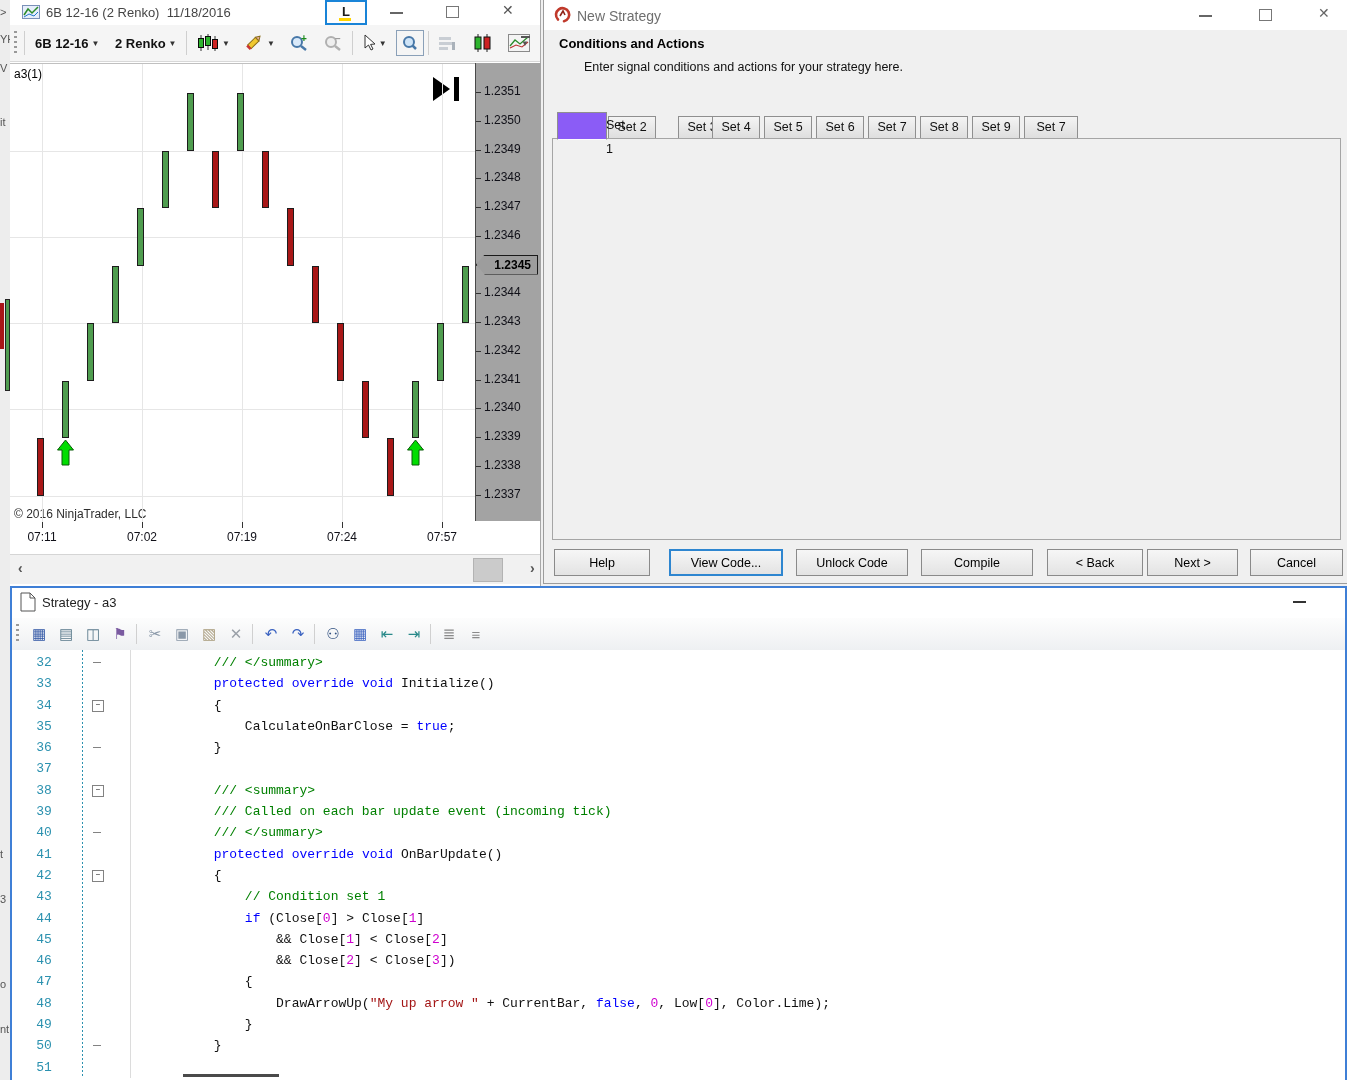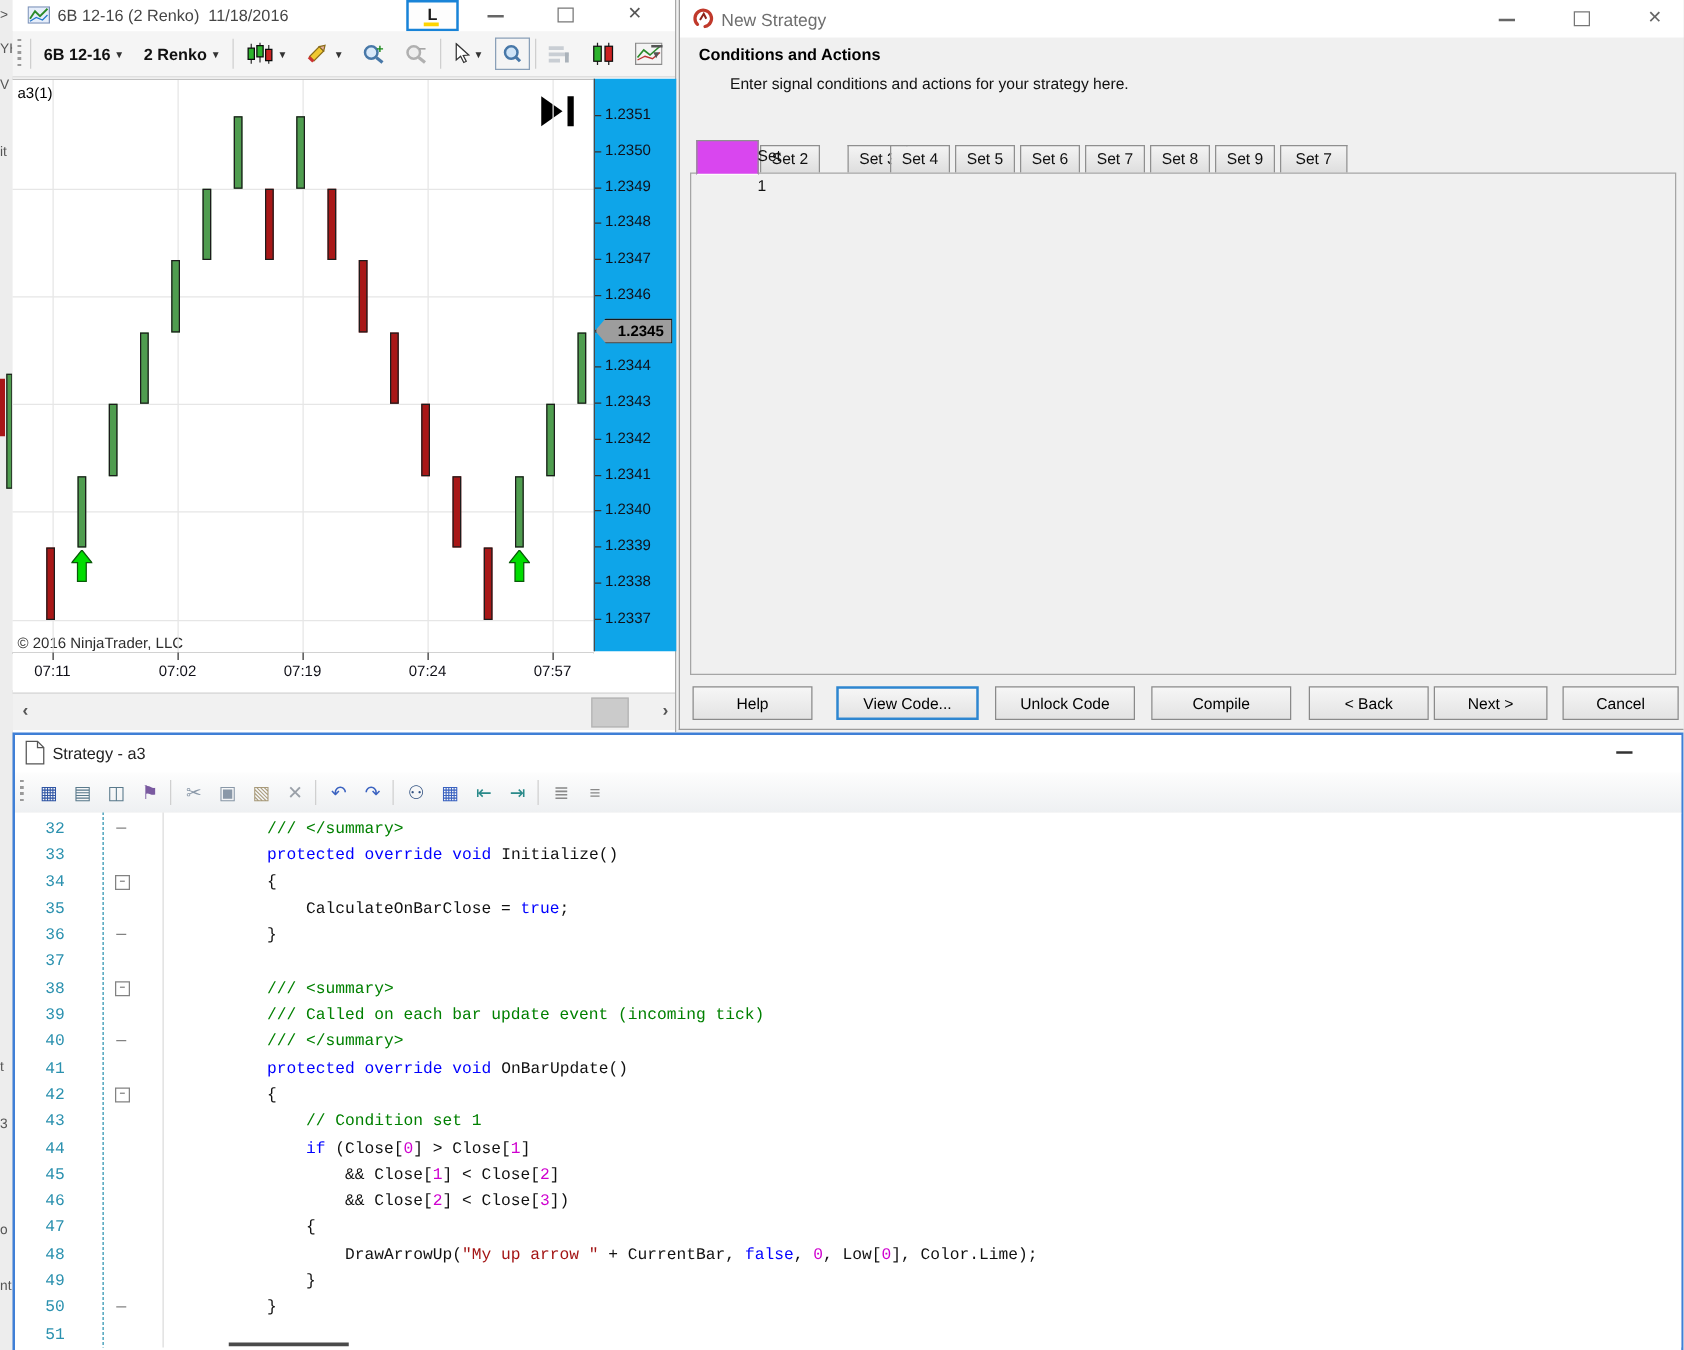--- a/index.html
+++ b/index.html
@@ -33,42 +33,42 @@
   #chart-plot{left:0;top:63px;width:465px;height:458px;background:#fff;border-top:1px solid #c0c0c0;border-bottom:1px solid #4a4a4a;}
   .vgrid{top:0;width:1px;height:458px;background:#e6e6e6;}
   .hgrid{left:0;width:465px;height:1px;background:#e6e6e6;}
   .renko{width:7px;border:1px solid #1c1c1c;box-sizing:border-box;}
   #ind-label{left:4px;top:3px;font-size:12px;color:#000000;}
   #copyright{left:4px;top:443px;font-size:12px;color:#2e2e2e;}
   #play-icon{left:423px;top:13px;width:30px;height:26px;}
   #play-icon .tri{position:absolute;left:0;top:0;width:0;height:0;border-top:12px solid transparent;border-bottom:12px solid transparent;border-left:17px solid #000;}
   #play-icon .bar{position:absolute;left:21px;top:0;width:5px;height:24px;background:#000;}
 
-  #price-axis{left:465px;top:63px;width:65px;height:458px;background:#0ea5e9;border-left:1px solid #4a4a4a;}
+  #price-axis{left:465px;top:63px;width:65px;height:458px;background:#a3a3a3;border-left:1px solid #4a4a4a;}
   .ptick{left:0;width:5px;height:1px;background:#333;}
   .plabel{left:8px;font-size:12px;color:#101018;}
   #price-tag{left:0px;width:62px;height:20px;background:#9d9d9d;border:1px solid #1a1a1a;box-sizing:border-box;
              clip-path:polygon(0 50%,14% 0,100% 0,100% 100%,14% 100%);
              font-size:12px;font-weight:bold;color:#000;text-align:right;line-height:18px;padding-right:6px;}
   #time-axis{left:0;top:522px;width:465px;height:30px;background:#fff;}
   .ttick{top:0;width:1px;height:6px;background:#333;}
   .tlabel{top:8px;width:60px;text-align:center;font-size:12px;color:#101018;}
   #chart-scroll{left:0;top:554px;width:530px;height:29px;background:#f1f1f1;border-top:1px solid #d5d5d5;}
   .scroll-arrow{top:5px;font-size:14px;color:#555;font-weight:bold;}
   #scroll-thumb{left:463px;top:3px;width:28px;height:22px;background:#cbcbcb;border:1px solid #b3b3b3;}
 
   
   #dialog{left:543px;top:0;width:804px;height:584px;background:#f0f0f0;border-left:1px solid #9c9c9c;border-bottom:1px solid #9c9c9c;box-sizing:border-box;}
   #dlg-titlebar{left:0;top:0;width:804px;height:30px;background:#fff;}
   #dlg-title{left:33px;top:8px;color:#6f6f6f;font-size:14px;}
   #dlg-heading{left:15px;top:36px;font-weight:bold;font-size:13px;color:#000;}
   #dlg-sub{left:40px;top:60px;font-size:12.5px;color:#111;}
   .tab{position:absolute;box-sizing:border-box;text-align:center;font-size:12.5px;border:1px solid #8f8f8f;}
   .tab.inactive{top:116px;height:23px;background:linear-gradient(#f4f4f4,#ddd);line-height:21px;border-bottom:none;}
-  .tab.active{top:112px;height:28px;background:#d946ef;line-height:24px;border-bottom:1px solid #fcfcfc;z-index:3;padding-left:48px;}
+  .tab.active{top:112px;height:28px;background:#8b5cf6;line-height:24px;border-bottom:1px solid #fcfcfc;z-index:3;padding-left:48px;}
   #tab-panel{left:8px;top:138px;width:789px;height:402px;background:#f0f0f0;border:1px solid #a5a5a5;box-sizing:border-box;z-index:1;}
   .section-label{position:absolute;font-size:12.5px;color:#000;}
   .listbox{position:absolute;background:#ababab;border:1px solid #4d4d4d;box-sizing:border-box;}
   .lrow{position:relative;height:24px;background:#fff;border:1px solid #3a3a3a;margin:-1px -1px 0 -1px;box-sizing:content-box;display:flex;align-items:center;}
   .lrow-text{flex:1;padding-left:8px;font-size:12.5px;white-space:nowrap;overflow:hidden;}
   .more-btn{width:56px;height:20px;margin-right:5px;background:#e4e4e4;border:1px solid #9a9a9a;text-align:center;line-height:17px;color:#333;font-size:12px;}
   .push-btn{position:absolute;background:linear-gradient(#f6f6f6,#e3e3e3);border:1px solid #8a8a8a;text-align:center;font-size:12.5px;color:#000;box-sizing:border-box;}
   .wizard-btn{position:absolute;top:549px;height:27px;line-height:24px;background:linear-gradient(#f6f6f6,#e3e3e3);border:1px solid #8a8a8a;text-align:center;font-size:12.5px;box-sizing:border-box;}
   .wizard-btn.focused{border:2px solid #2e86d0;line-height:22px;}
 

